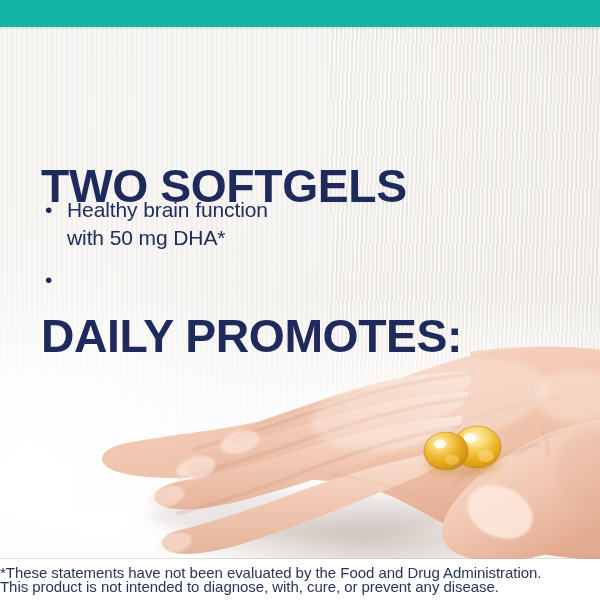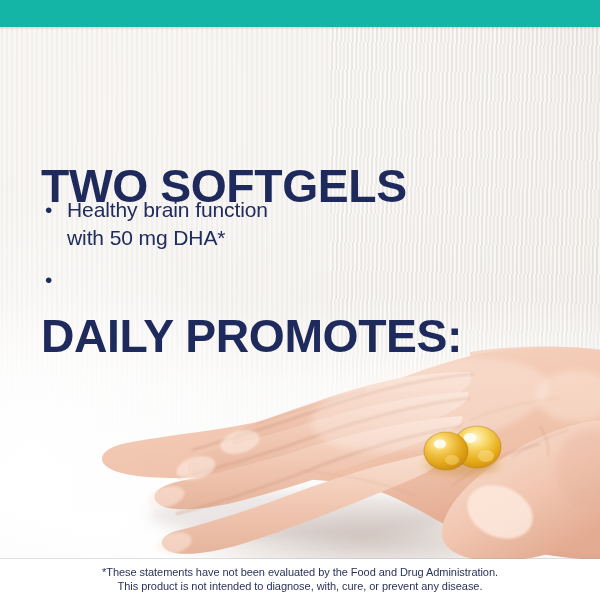--- a/index.html
+++ b/index.html
@@ -189,24 +189,24 @@
     height: 41px;
     background: #ffffff;
     z-index: 34;
   }
   .footer {
     position: absolute;
     left: 0;
     top: 566px;
     width: 600px;
     z-index: 36;
-    text-align: center;
+    text-align: left;
     color: #2a3358;
     font-family: "Liberation Sans", sans-serif;
-    font-size: 11px;
+    font-size: 15px;
     line-height: 13.5px;
     letter-spacing: -0.05px;
   }
   .footer .f-line { display: block; }
 </style>
 </head>
 <body>
 
 <div id="poster">
 

